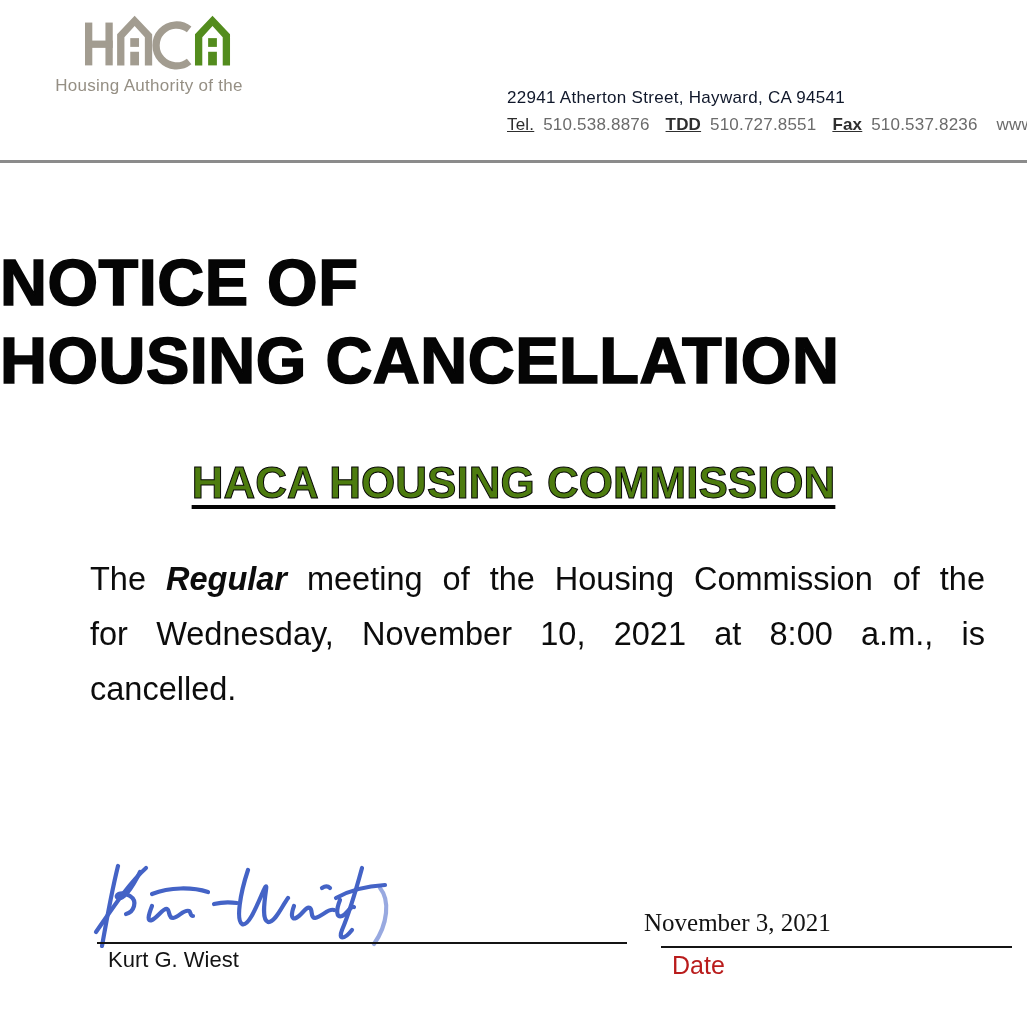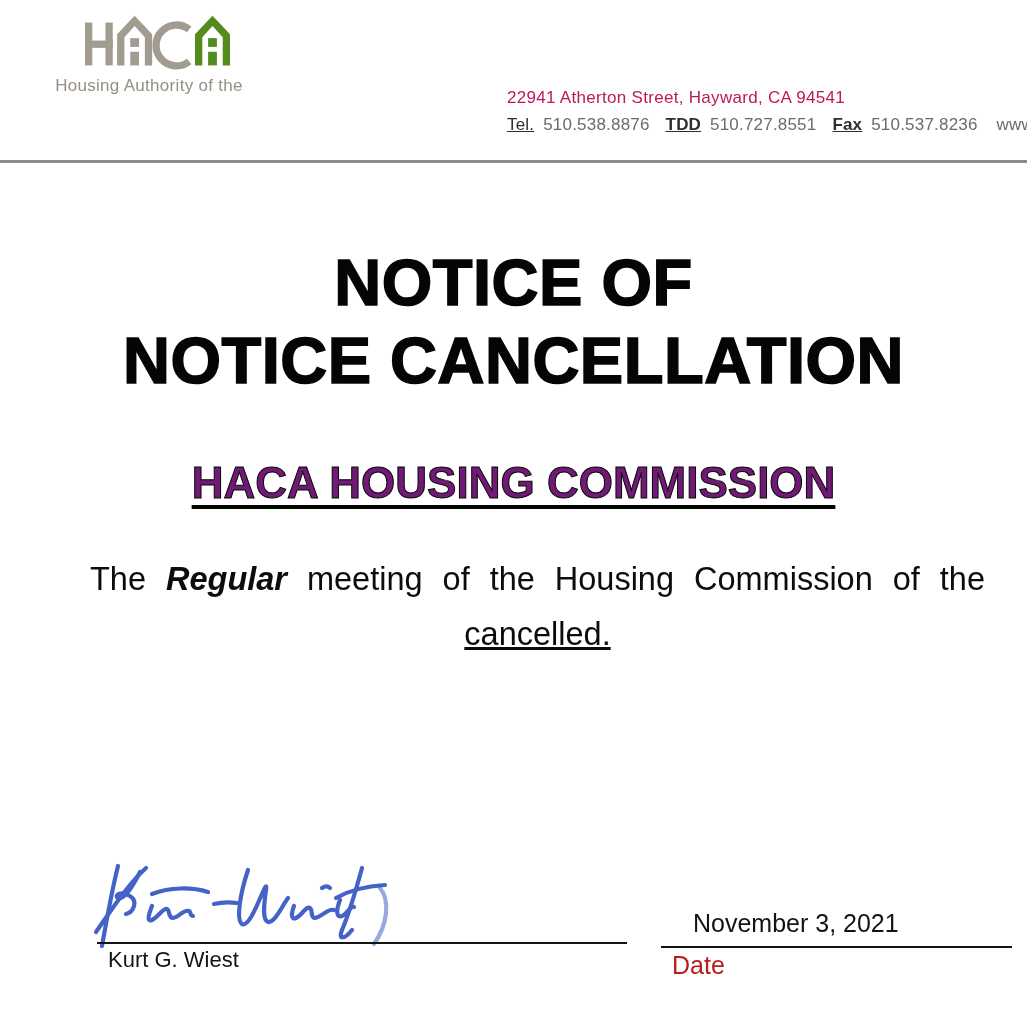--- a/index.html
+++ b/index.html
@@ -13,63 +13,63 @@
   }
   
   .logo-svg{position:absolute;left:85px;top:12px;width:146px;height:62px;}
   .logo-tagline{
     position:absolute;left:28px;top:75px;width:242px;
     text-align:center;font-size:17px;line-height:22px;
     color:#958f84;letter-spacing:.3px;
   }
   .addr{
     position:absolute;left:507px;top:88px;
-    font-size:17px;color:#be185d;letter-spacing:.3px;
+    font-size:17px;color:#0f172a;letter-spacing:.3px;
   }
   .contact-line{
     position:absolute;left:507px;top:115px;
     font-size:17px;color:#6b6b6b;letter-spacing:.2px;white-space:nowrap;
   }
   .contact-line .lbl{color:#2e2e2e;margin-right:4px;text-decoration:underline;}
   .contact-line .lbl.bold{font-weight:700;}
   .contact-line .num{margin-right:11px;}
   .contact-line .site{margin-left:3px;}
   .rule{
     position:absolute;left:0;top:160px;width:1027px;height:3px;
     background:#8b8b8b;
   }
   
   .title{
     position:absolute;left:0;top:244px;width:1027px;
-    text-align:center;font-weight:700;font-size:65px;line-height:78px;
+    text-align:left;font-weight:700;font-size:65px;line-height:78px;
     color:#050505;-webkit-text-stroke:1.6px #050505;letter-spacing:.5px;
   }
   .subtitle{
     position:absolute;left:0;top:458px;width:1027px;
     text-align:center;font-weight:700;font-size:44px;
-    color:#701a75;-webkit-text-stroke:1px #050505;
+    color:#4d7c0f;-webkit-text-stroke:1px #050505;
   }
   .subtitle span{
     text-decoration:underline;
     text-decoration-thickness:4px;
     text-underline-offset:7px;
   }
   .body-text{
     position:absolute;left:90px;top:552px;width:895px;
     font-size:32.5px;line-height:55px;color:#0c0c0c;
   }
   .body-text .jline{text-align:justify;text-align-last:justify;}
-  .body-text .lline{text-align:center;text-decoration:underline;}
+  .body-text .lline{text-align:left;}
   .body-text .emph{font-weight:700;font-style:italic;margin-top:45px;}
   
   .sig-svg{position:absolute;left:90px;top:856px;width:335px;height:92px;}
   .sig-line{position:absolute;left:97px;top:942px;width:530px;border-top:2.5px solid #141414;}
   .sig-name{position:absolute;left:108px;top:947px;font-size:22px;color:#141414;}
   .sig-title{position:absolute;left:108px;top:975px;font-size:22px;color:#141414;}
-  .date-value{position:absolute;left:693px;top:909px;font-size:25px;color:#141414;}
+  .date-value{position:absolute;left:644px;top:909px;font-size:25px;color:#141414;font-family:Liberation Serif, serif;}
   .date-line{position:absolute;left:661px;top:946px;width:351px;border-top:2.5px solid #141414;}
   .date-label{position:absolute;left:672px;top:951px;font-size:25px;color:#b91c1c;}
 </style>
 </head>
 <body>
 
 <div class="page">
 
   <svg class="logo-svg" viewBox="0 0 150 62" aria-hidden="true">
     <g fill="#a29c90">
@@ -104,29 +104,30 @@
     <span class="num">510.727.8551</span>
     <span class="lbl bold">Fax</span>
     <span class="num">510.537.8236</span>
     <span class="site">www.haca.net</span>
   </div>
 
   <div class="rule"></div>
 
   <div class="title">
     <div>NOTICE OF</div>
-    <div>NOTICE CANCELLATION</div>
+    <div>HOUSING CANCELLATION</div>
   </div>
 
   <div class="subtitle">
     <span>HACA HOUSING COMMISSION</span>
   </div>
 
   <div class="body-text">
     <div class="jline"><span>The </span><span class="emph">Regular</span><span> meeting of the Housing Commission of the</span></div>
+    <div class="jline">for Wednesday, November 10,  2021 at 8:00 a.m., is</div>
     <div class="lline">cancelled.</div>
   </div>
 
   <svg class="sig-svg" viewBox="0 0 335 92" aria-hidden="true">
     <g fill="none" stroke-width="4.2" stroke-linecap="round" stroke-linejoin="round" stroke="#4463c6">
       <path d="M28,10 C23,30 18,56 12,90"></path>
       <path d="M6,76 C20,56 38,28 56,12"></path>
       <path d="M50,16 C42,32 34,44 28,42 C24,40 30,34 40,40 C48,45 44,56 36,58"></path>
       <path d="M62,50 C58,60 57,66 62,64 C68,61 73,52 77,53 C80,54 78,62 83,62 C89,61 94,53 99,55 C101,56 100,60 103,60"></path>
       <path d="M62,38 C80,31 102,31 118,36"></path>

